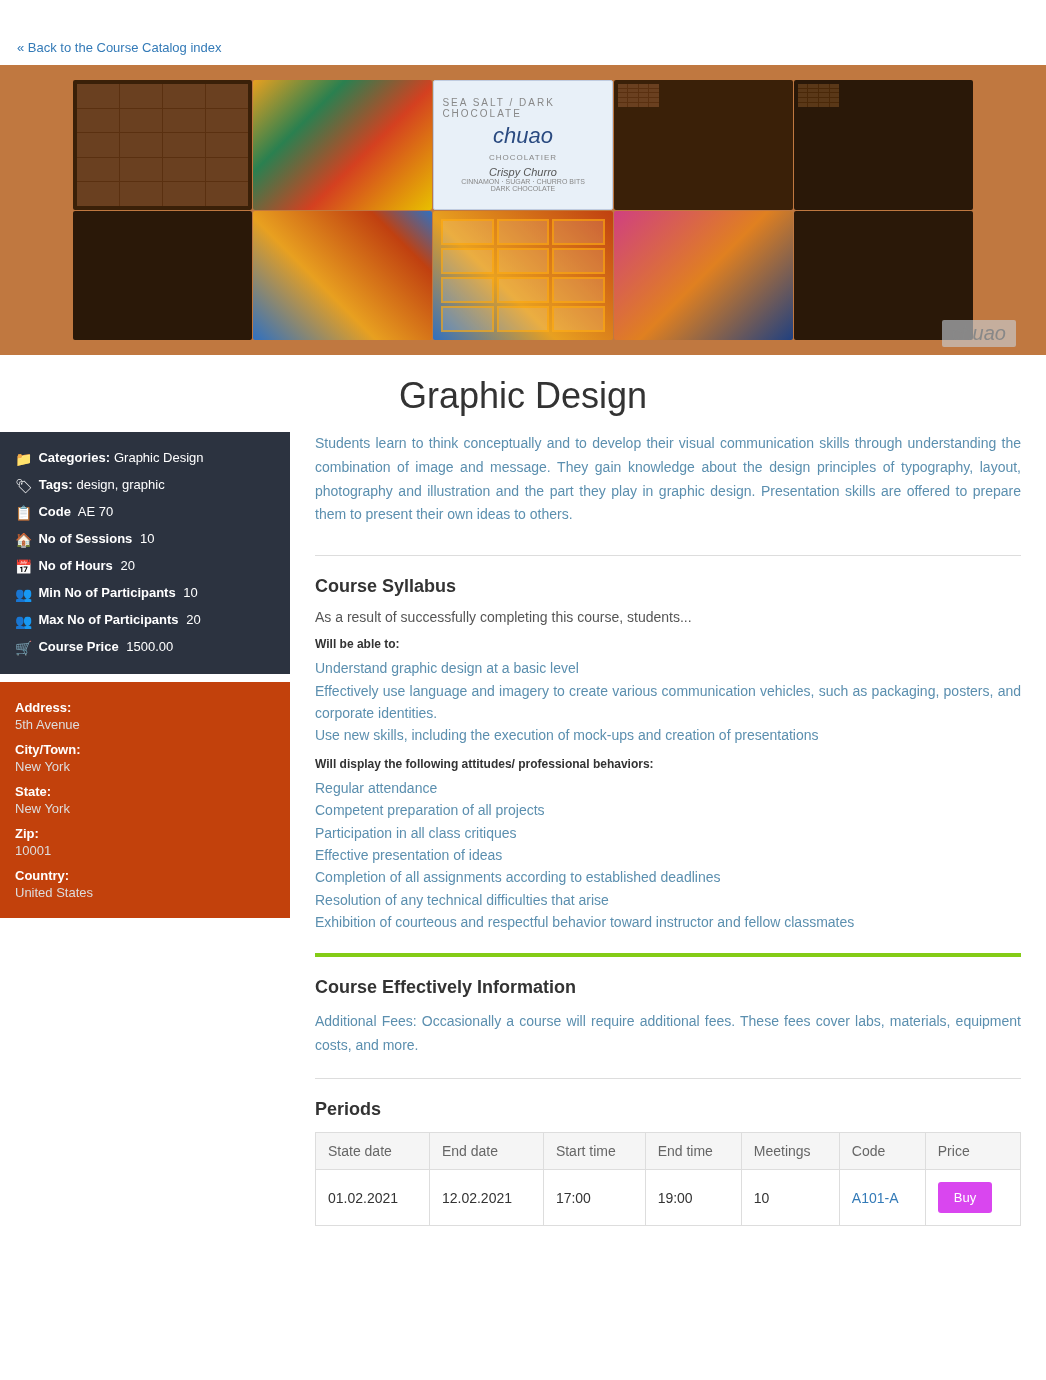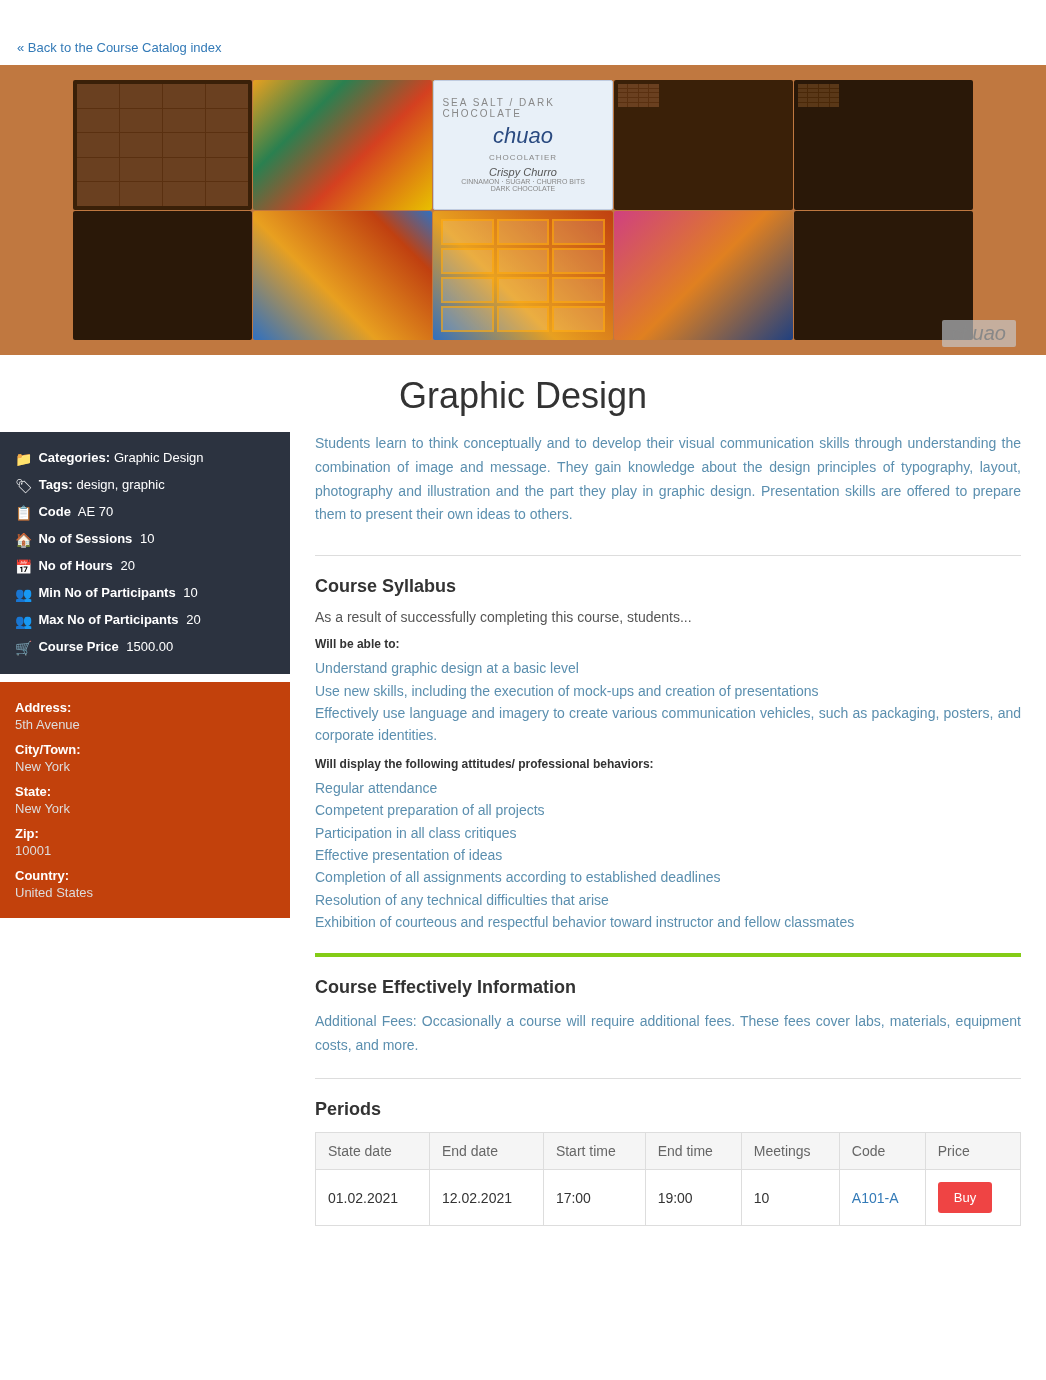--- a/index.html
+++ b/index.html
@@ -52,21 +52,21 @@
     .additional-section { border-bottom: 1px solid #ddd; padding-bottom: 20px; }
     .additional-text { color: #5b8faf; font-size: 14px; line-height: 1.7; text-align: justify; }
 
     
     .periods-section { padding-bottom: 20px; }
     .periods-table { width: 100%; border-collapse: collapse; margin-top: 10px; font-size: 14px; }
     .periods-table th { background: #f5f5f5; color: #666; font-weight: normal; padding: 10px 12px; text-align: left; border: 1px solid #ddd; }
     .periods-table td { padding: 12px; border: 1px solid #ddd; color: #333; }
     .periods-table tr:nth-child(even) td { background: #fafafa; }
     .code-link { color: #337ab7; text-decoration: none; }
-    .buy-btn { background: #ef4444; color: #fff; border: none; padding: 8px 16px; cursor: pointer; font-size: 13px; border-radius: 3px; }
+    .buy-btn { background: #d946ef; color: #fff; border: none; padding: 8px 16px; cursor: pointer; font-size: 13px; border-radius: 3px; }
 
     
     .hero-grid { display: grid; grid-template-columns: repeat(5, 1fr); grid-template-rows: repeat(2, 1fr); gap: 1px; width: 920px; height: 280px; padding: 10px; }
     .hero-cell { border-radius: 2px; }
   </style>
 </head>
 <body>
 
 <div class="back-link">
   <a href="#">« Back to the Course Catalog index</a>
@@ -236,22 +236,22 @@
 
   <div class="main-content">
 
     <p class="course-description">Students learn to think conceptually and to develop their visual communication skills through understanding the combination of image and message. They gain knowledge about the design principles of typography, layout, photography and illustration and the part they play in graphic design. Presentation skills are offered to prepare them to present their own ideas to others.</p>
 
     <div class="syllabus-section">
       <h2 class="section-heading">Course Syllabus</h2>
       <p class="syllabus-intro">As a result of successfully completing this course, students...</p>
       <p class="syllabus-subheading">Will be able to:</p>
       <p class="syllabus-item">Understand graphic design at a basic level</p>
+      <p class="syllabus-item long">Effectively use language and imagery to create various communication vehicles, such as packaging, posters, and corporate identities.</p>
       <p class="syllabus-item">Use new skills, including the execution of mock-ups and creation of presentations</p>
-      <p class="syllabus-item long">Effectively use language and imagery to create various communication vehicles, such as packaging, posters, and corporate identities.</p>
       <p class="syllabus-subheading" style="margin-top:10px;">Will display the following attitudes/ professional behaviors:</p>
       <p class="syllabus-item">Regular attendance</p>
       <p class="syllabus-item">Competent preparation of all projects</p>
       <p class="syllabus-item">Participation in all class critiques</p>
       <p class="syllabus-item">Effective presentation of ideas</p>
       <p class="syllabus-item">Completion of all assignments according to established deadlines</p>
       <p class="syllabus-item">Resolution of any technical difficulties that arise</p>
       <p class="syllabus-item">Exhibition of courteous and respectful behavior toward instructor and fellow classmates</p>
     </div>
 

